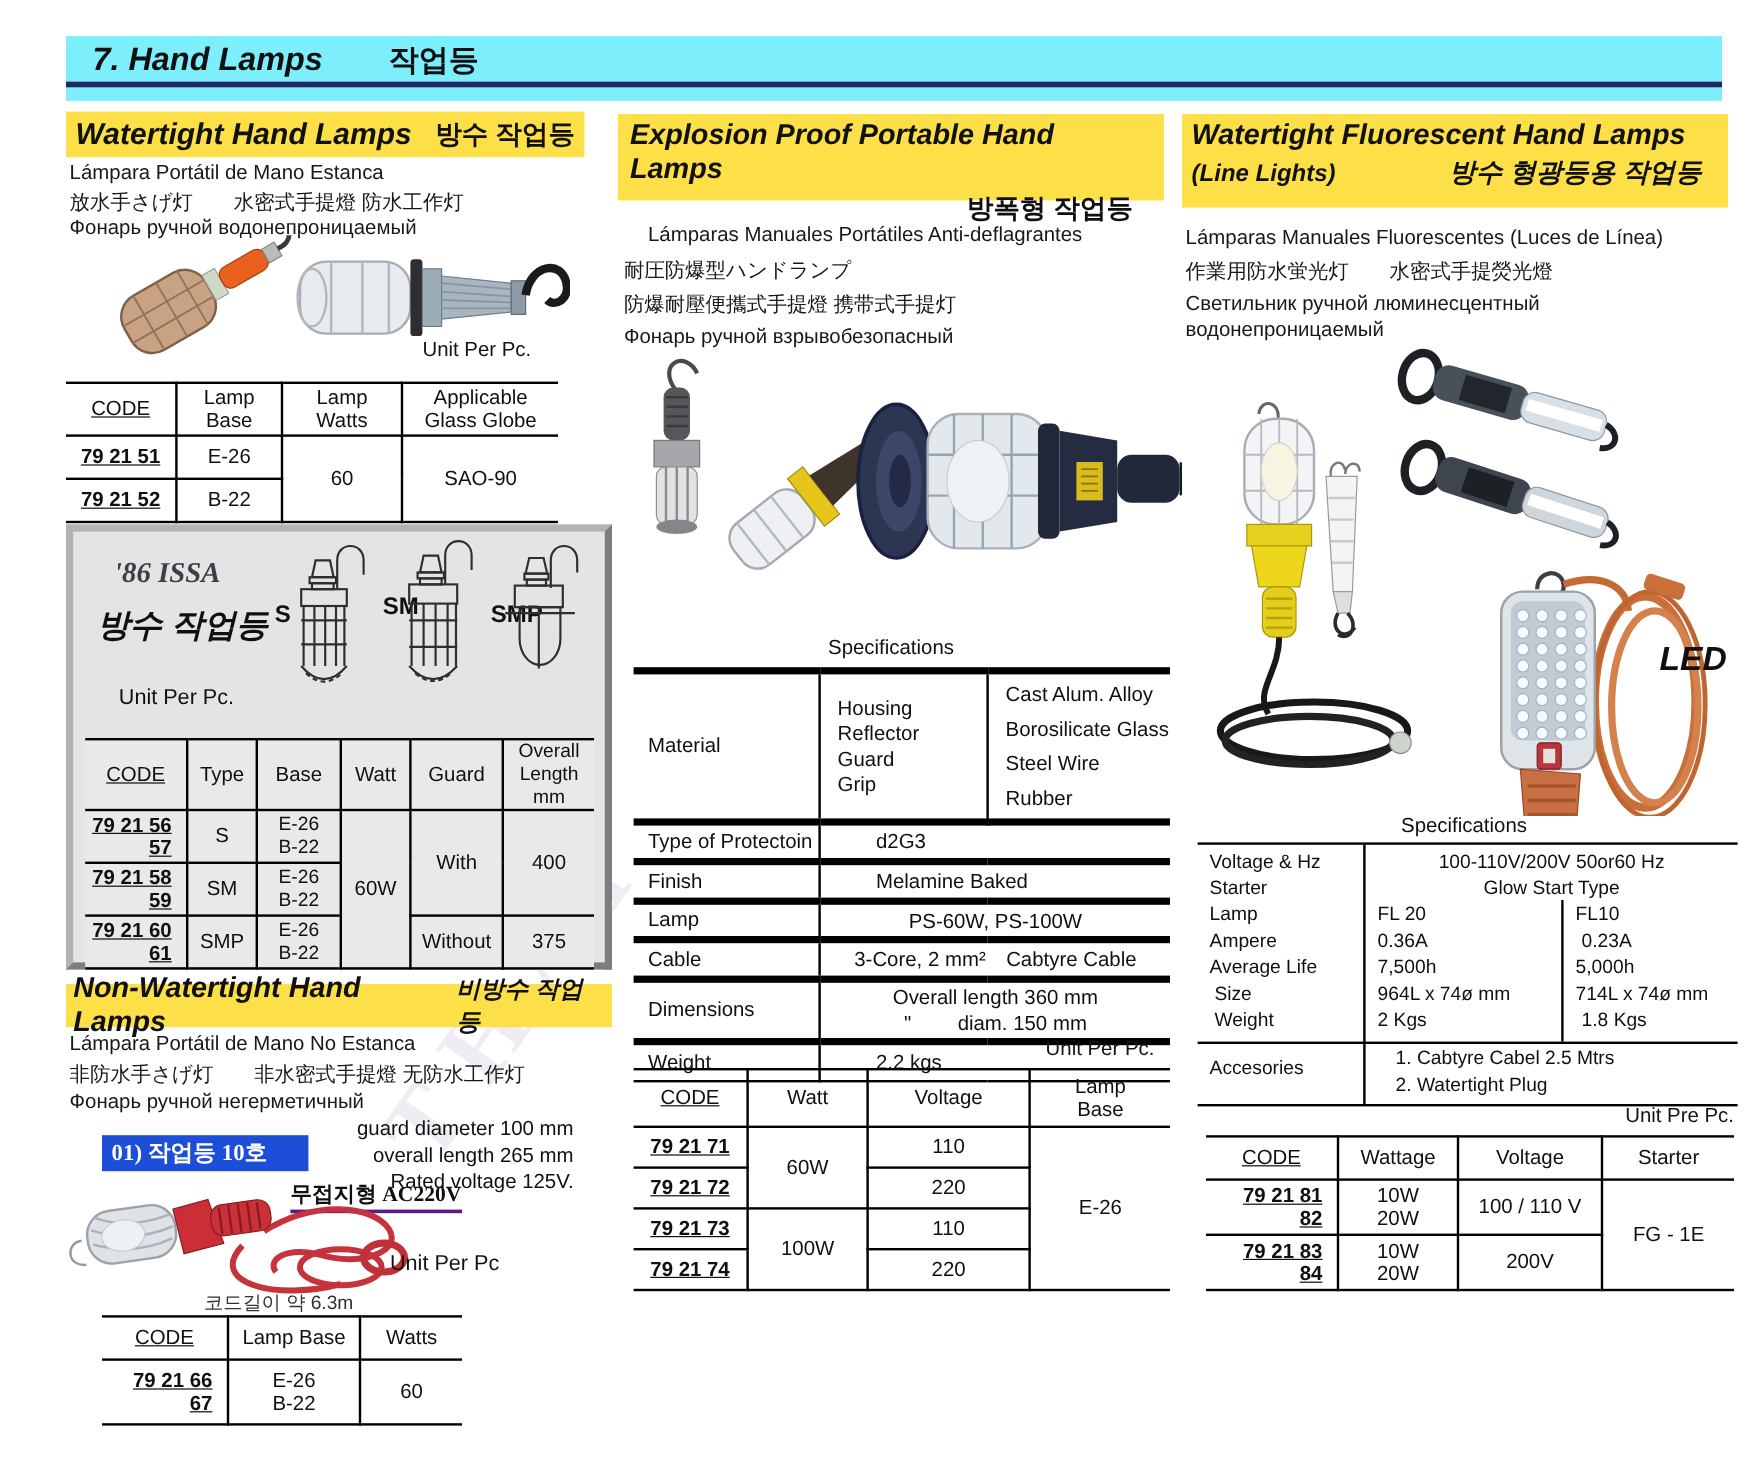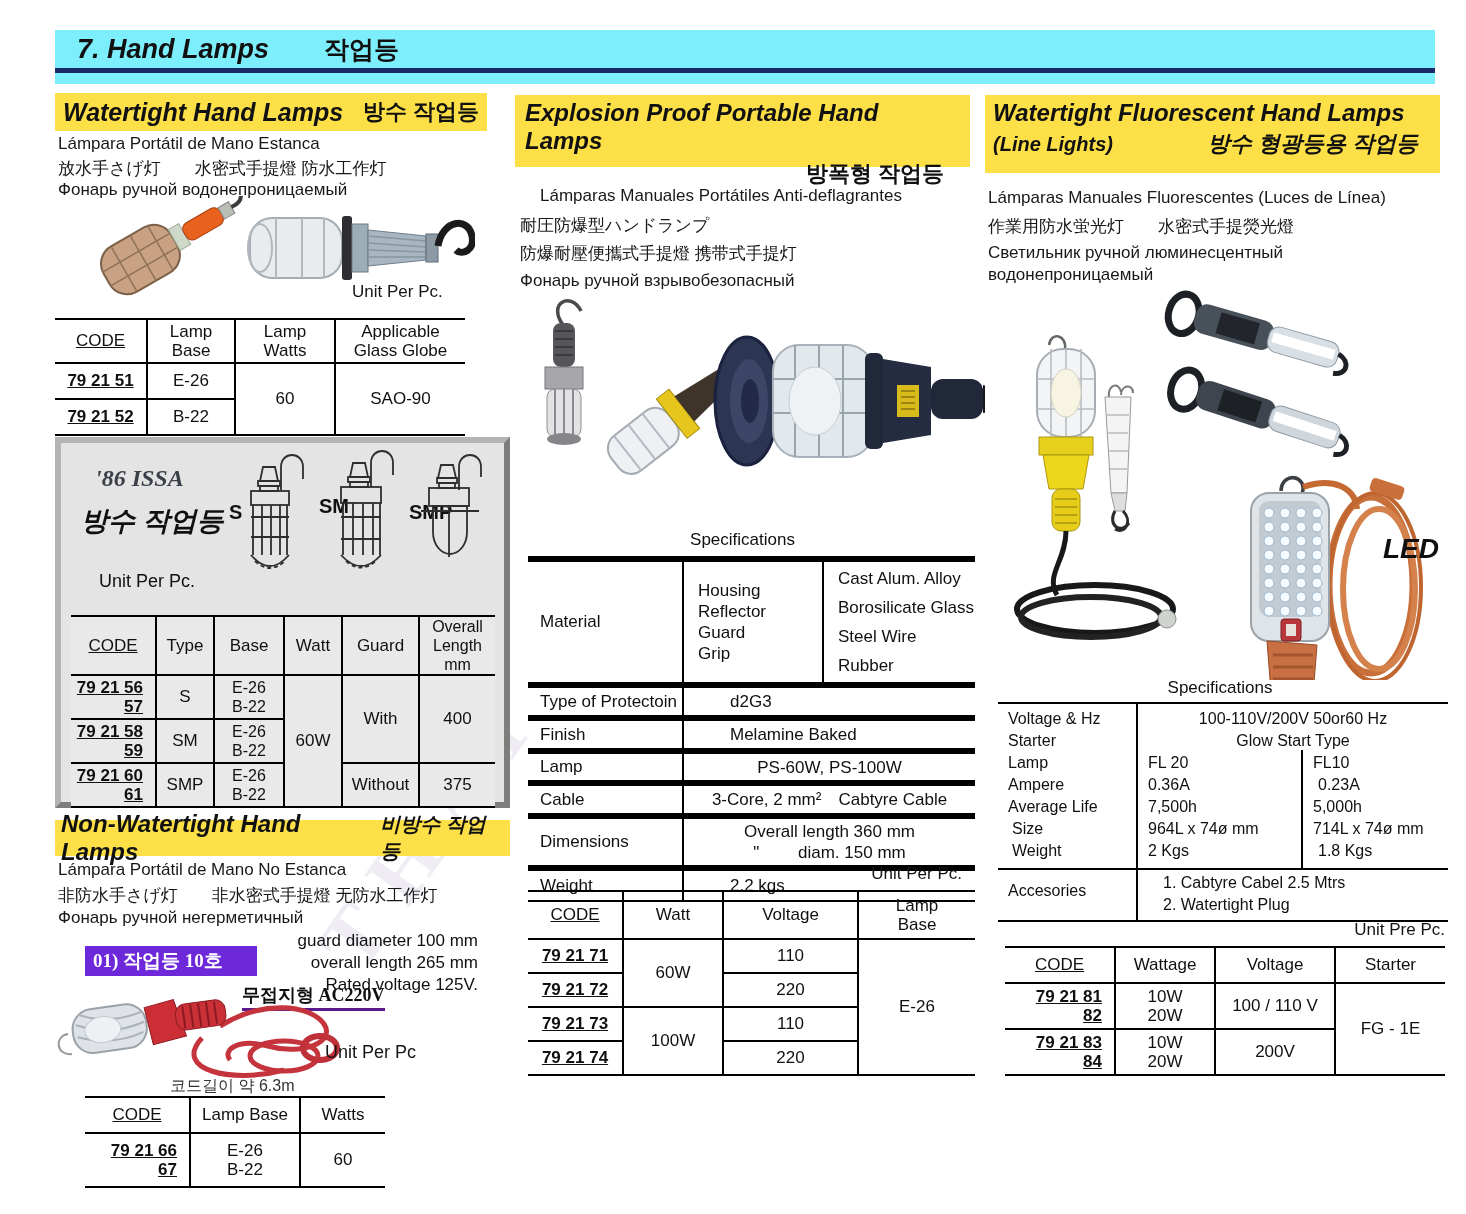--- a/index.html
+++ b/index.html
@@ -33,21 +33,21 @@
   table.spec .ctr { text-align:center; line-height:21px; }
 
   
   .rspec { border-top:2px solid #000; border-bottom:2px solid #000; font-size:16px; }
   .rspec .vline1 { position:absolute; left:138px; top:0; bottom:0; width:2px; background:#000; }
   .rspec .vline2 { position:absolute; left:303px; top:46px; height:118px; width:2px; background:#000; }
   .rspec .hline { position:absolute; left:0; right:0; top:164px; height:2px; background:#000; }
   .rl { position:absolute; left:10px; }
   .rv1 { position:absolute; left:150px; }
   .rv2 { position:absolute; left:315px; }
-  .badge { background:#6d28d9; color:#fff; font-family:"Liberation Serif", serif; font-weight:bold; font-size:19px; }
+  .badge { background:#1d4ed8; color:#fff; font-family:"Liberation Serif", serif; font-weight:bold; font-size:19px; }
   .watermark { font-size:84px; font-weight:bold; color:rgba(140,110,165,0.13); letter-spacing:26px; transform:rotate(-55deg); font-family:"Liberation Serif", serif; }
 </style>
 </head>
 <body>
 
 <div id="page">
 
   <div class="abs watermark" style="left:270px; top:780px;">THAI</div>
 
   <div class="abs" style="left:55px; top:30px; width:1380px;">

